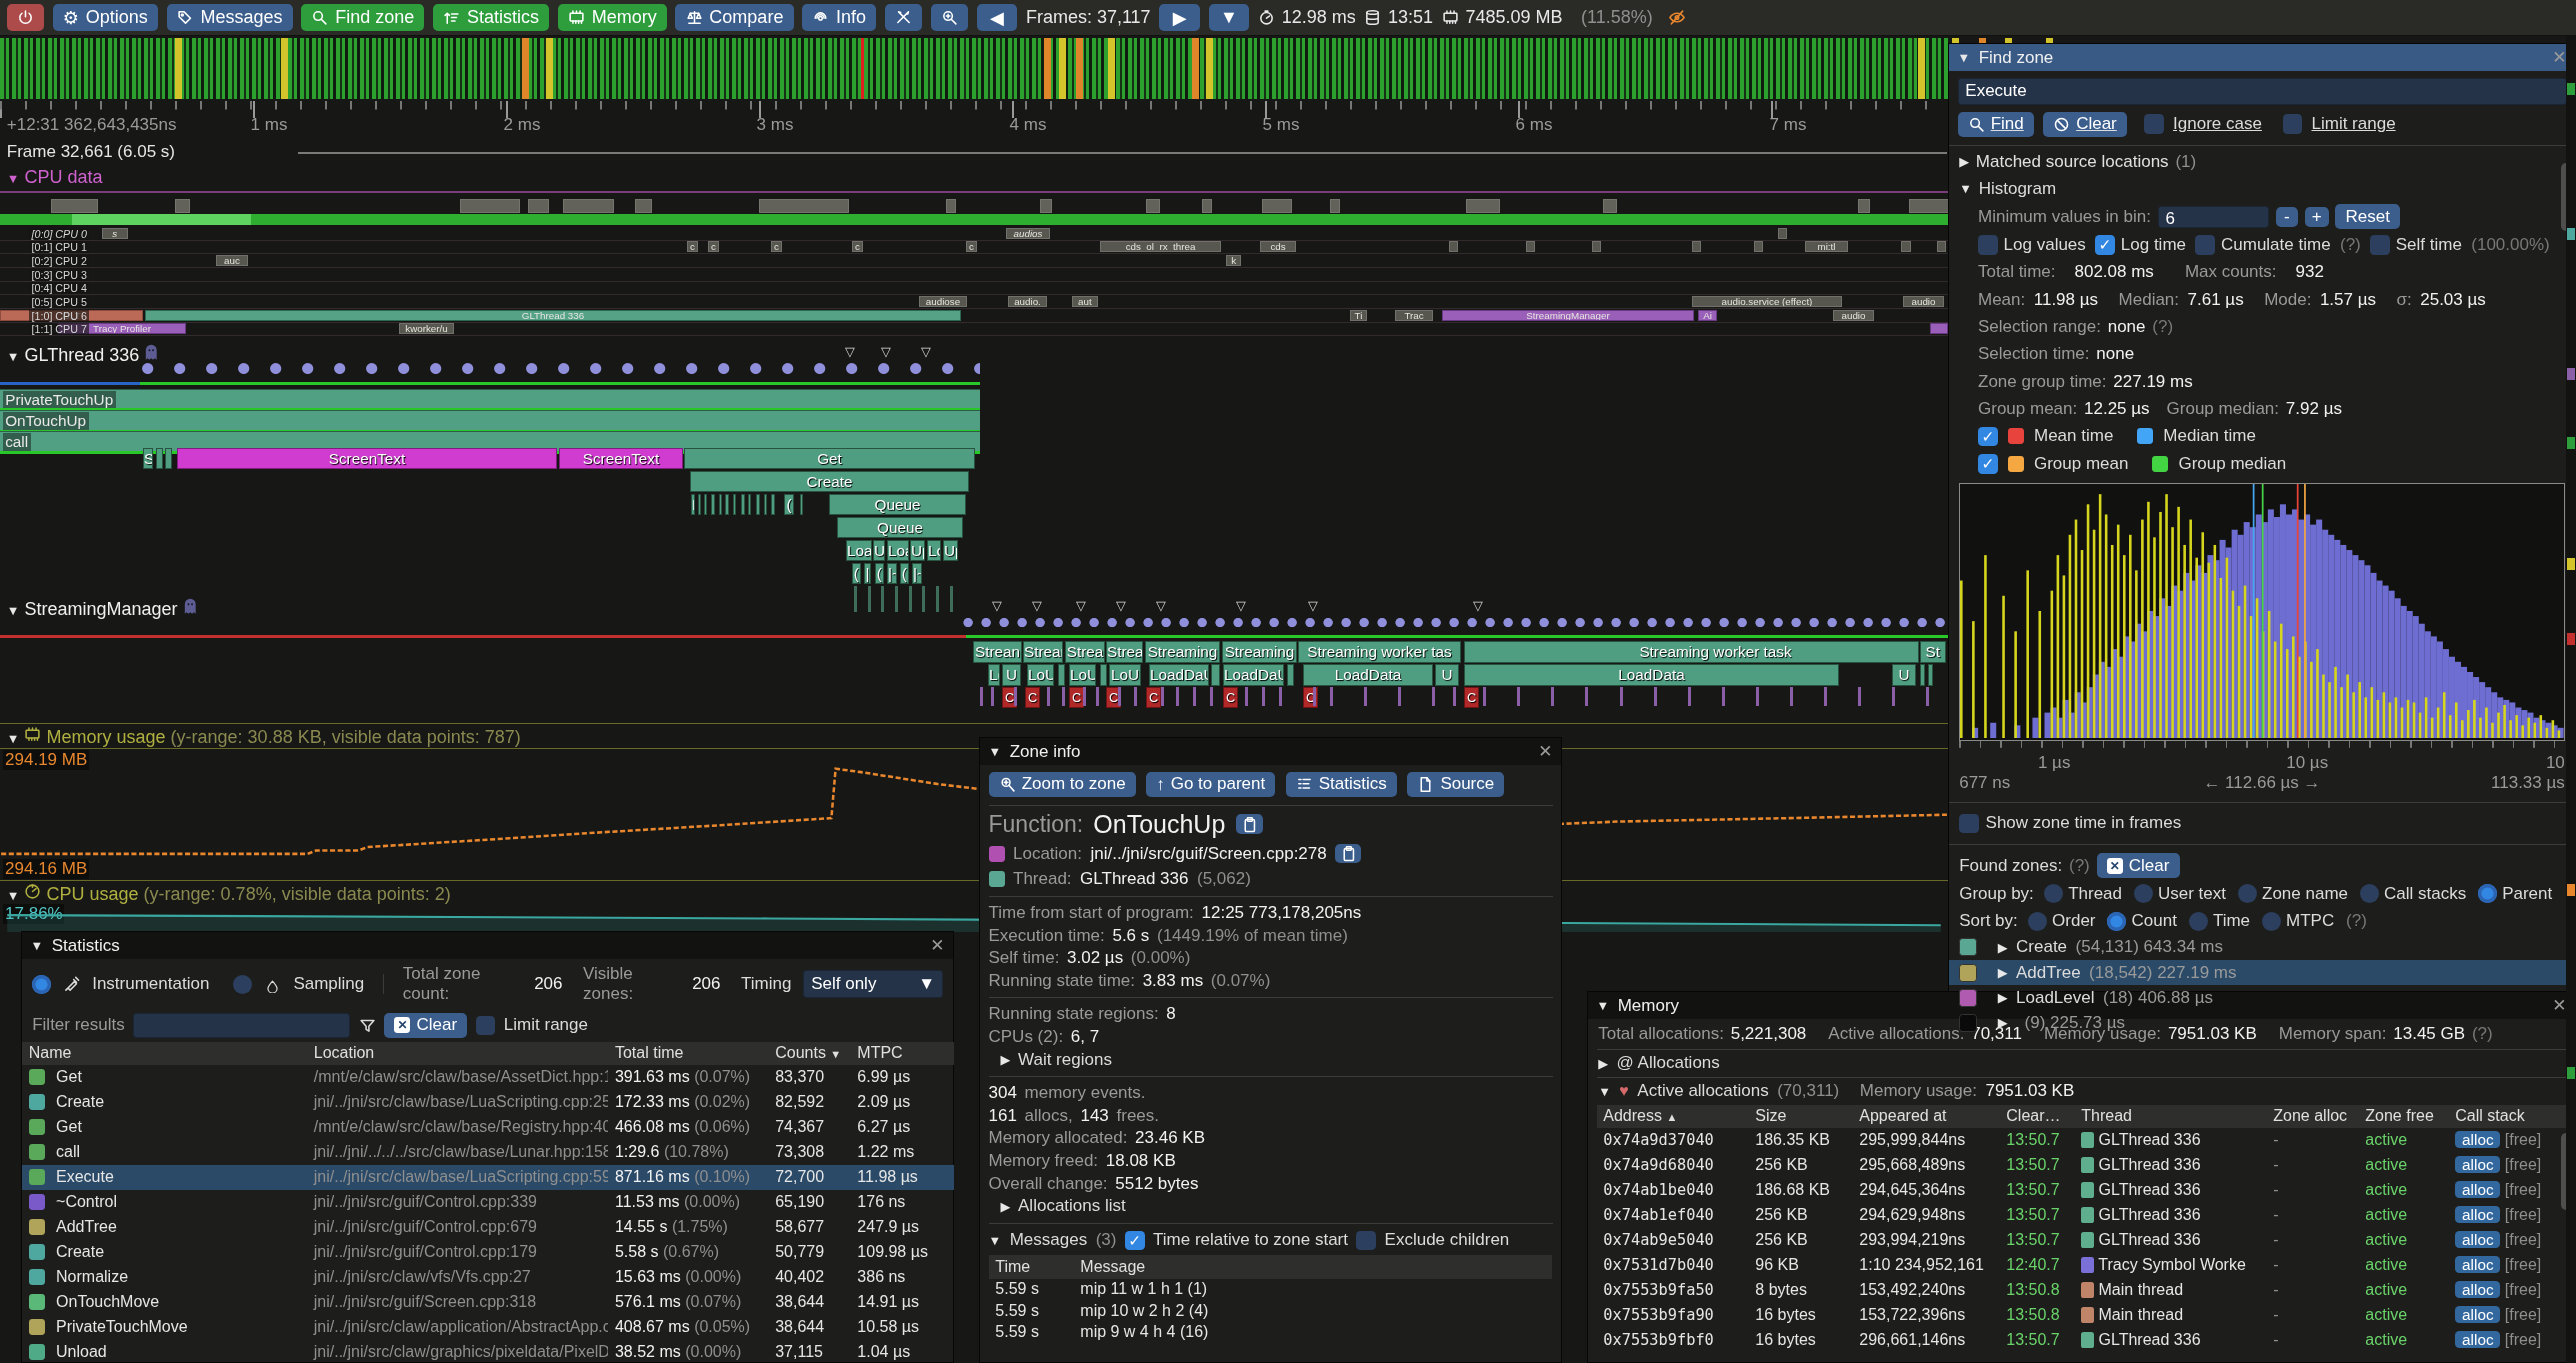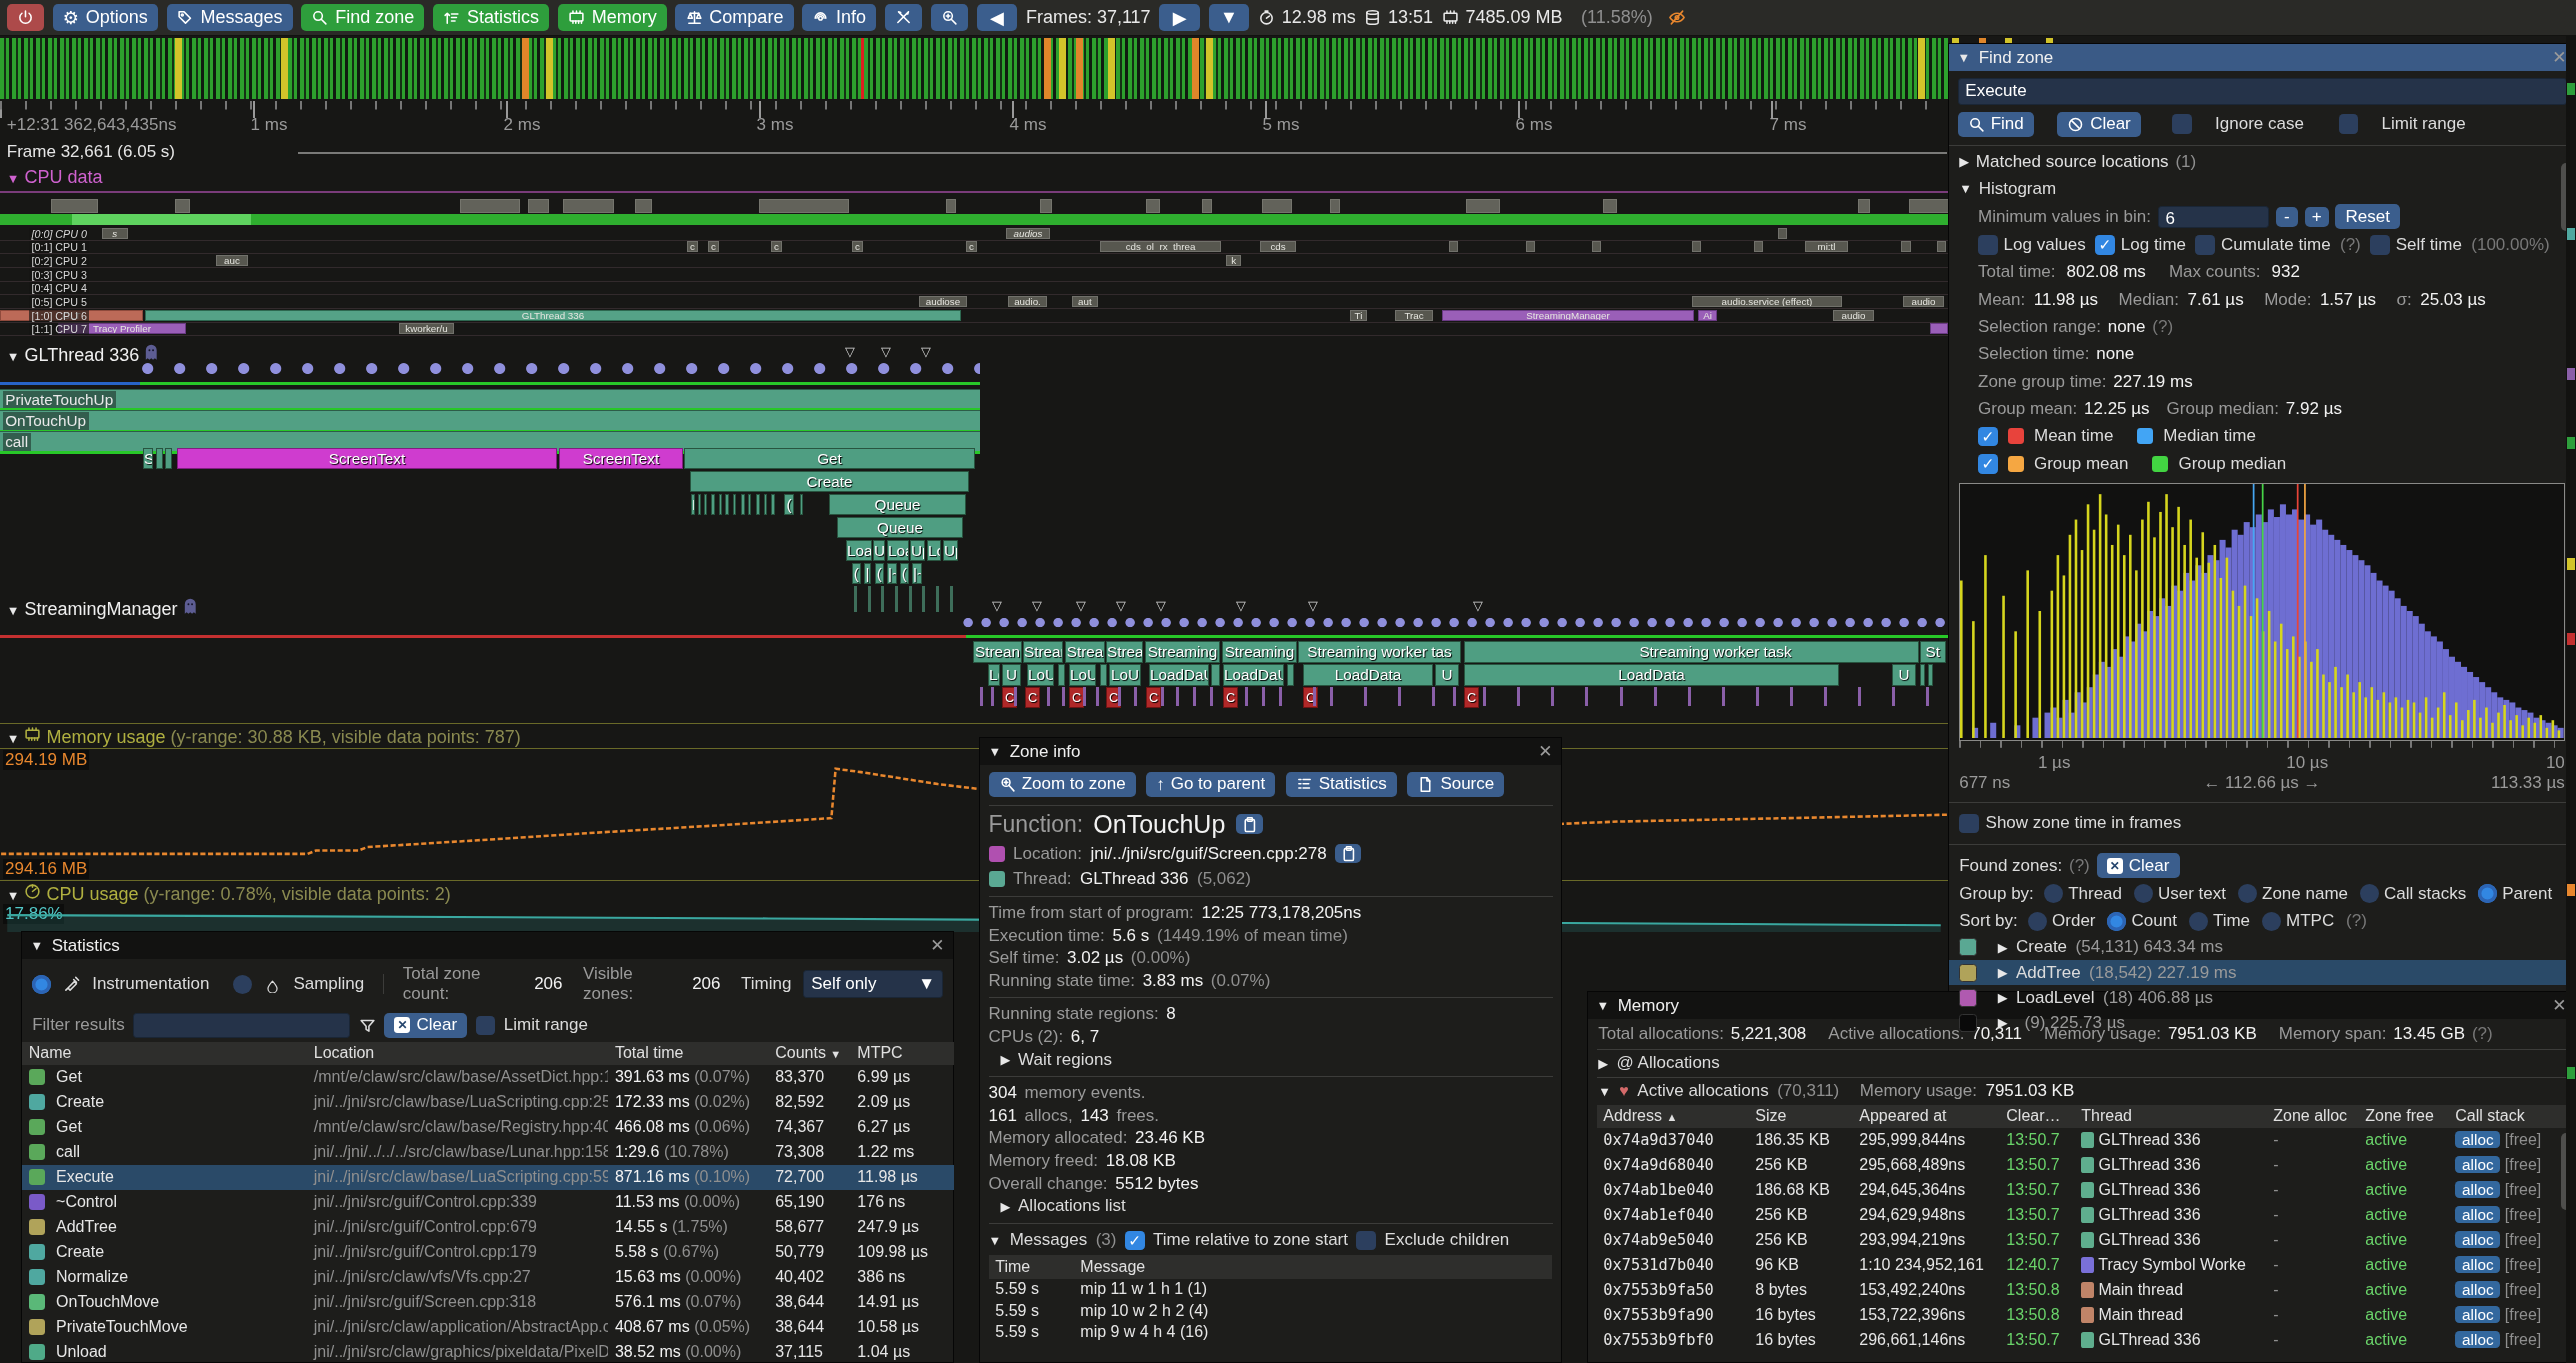--- a/index.html
+++ b/index.html
@@ -1057,21 +1057,21 @@
 
   <div class="win" style="left:1948px;top:43px;width:628px;height:949px;">
     <div class="win-title bluebar">
       <span class="tri">▼</span>
         <span>Find zone</span>
         <span class="x">✕</span>
     </div>
     <div style="padding:6.8px 8.5px 0;">
       <input class="inp" style="width: 609px; height: 27px;" value="Execute">
     </div>
-    <div class="row" style="padding:6.8px 8.5px;gap:23px;">
+    <div class="row" style="padding:6.8px 8.5px;gap:9px;text-decoration:underline;">
       <span class="btn">
           <span class="ic">
             <svg width="17" height="17" viewBox="0 0 24 24" fill="none" stroke="currentColor" stroke-width="2.2" stroke-linecap="round" stroke-linejoin="round">
               <circle cx="10" cy="10" r="6"></circle>
               <path d="M14.5 14.5L21 21"></path>
             </svg>
           </span>
           <span>Find</span>
         </span>
       <span class="btn">
@@ -1110,21 +1110,21 @@
         <span style="margin-right: 3.4px;">Log values</span>
         <span class="cb on">✓</span>
         <span style="margin-right: 3.4px;">Log time</span>
         <span class="cb"></span>
         <span style="margin-right: 3.4px;">Cumulate time</span>
         <span class="help" style="margin-right: 3.4px;">(?)</span>
         <span class="cb"></span>
         <span style="margin-right: 3.4px;">Self time</span>
         <span class="help" style="margin-right: 3.4px;">(100.00%)</span>
       </div>
-    <div class="fz-line" style="padding-left:29px;gap:11px;" id="fz-stats1">
+    <div class="fz-line" style="padding-left:29px;gap:19px;" id="fz-stats1">
         <span class="lbl">Total time:</span> 
         <span class="val" style="margin-right:12px;">802.08 ms</span>
         <span class="lbl">Max counts:</span> 
         <span class="val" style="margin-right:12px;">932</span>
       </div>
     <div class="fz-line" style="padding-left:29px;gap:8.5px;" id="fz-stats2">
         <span class="lbl">Mean:</span> 
         <span class="val" style="margin-right:12px;">11.98 µs</span>
         <span class="lbl">Median:</span> 
         <span class="val" style="margin-right:12px;">7.61 µs</span>

